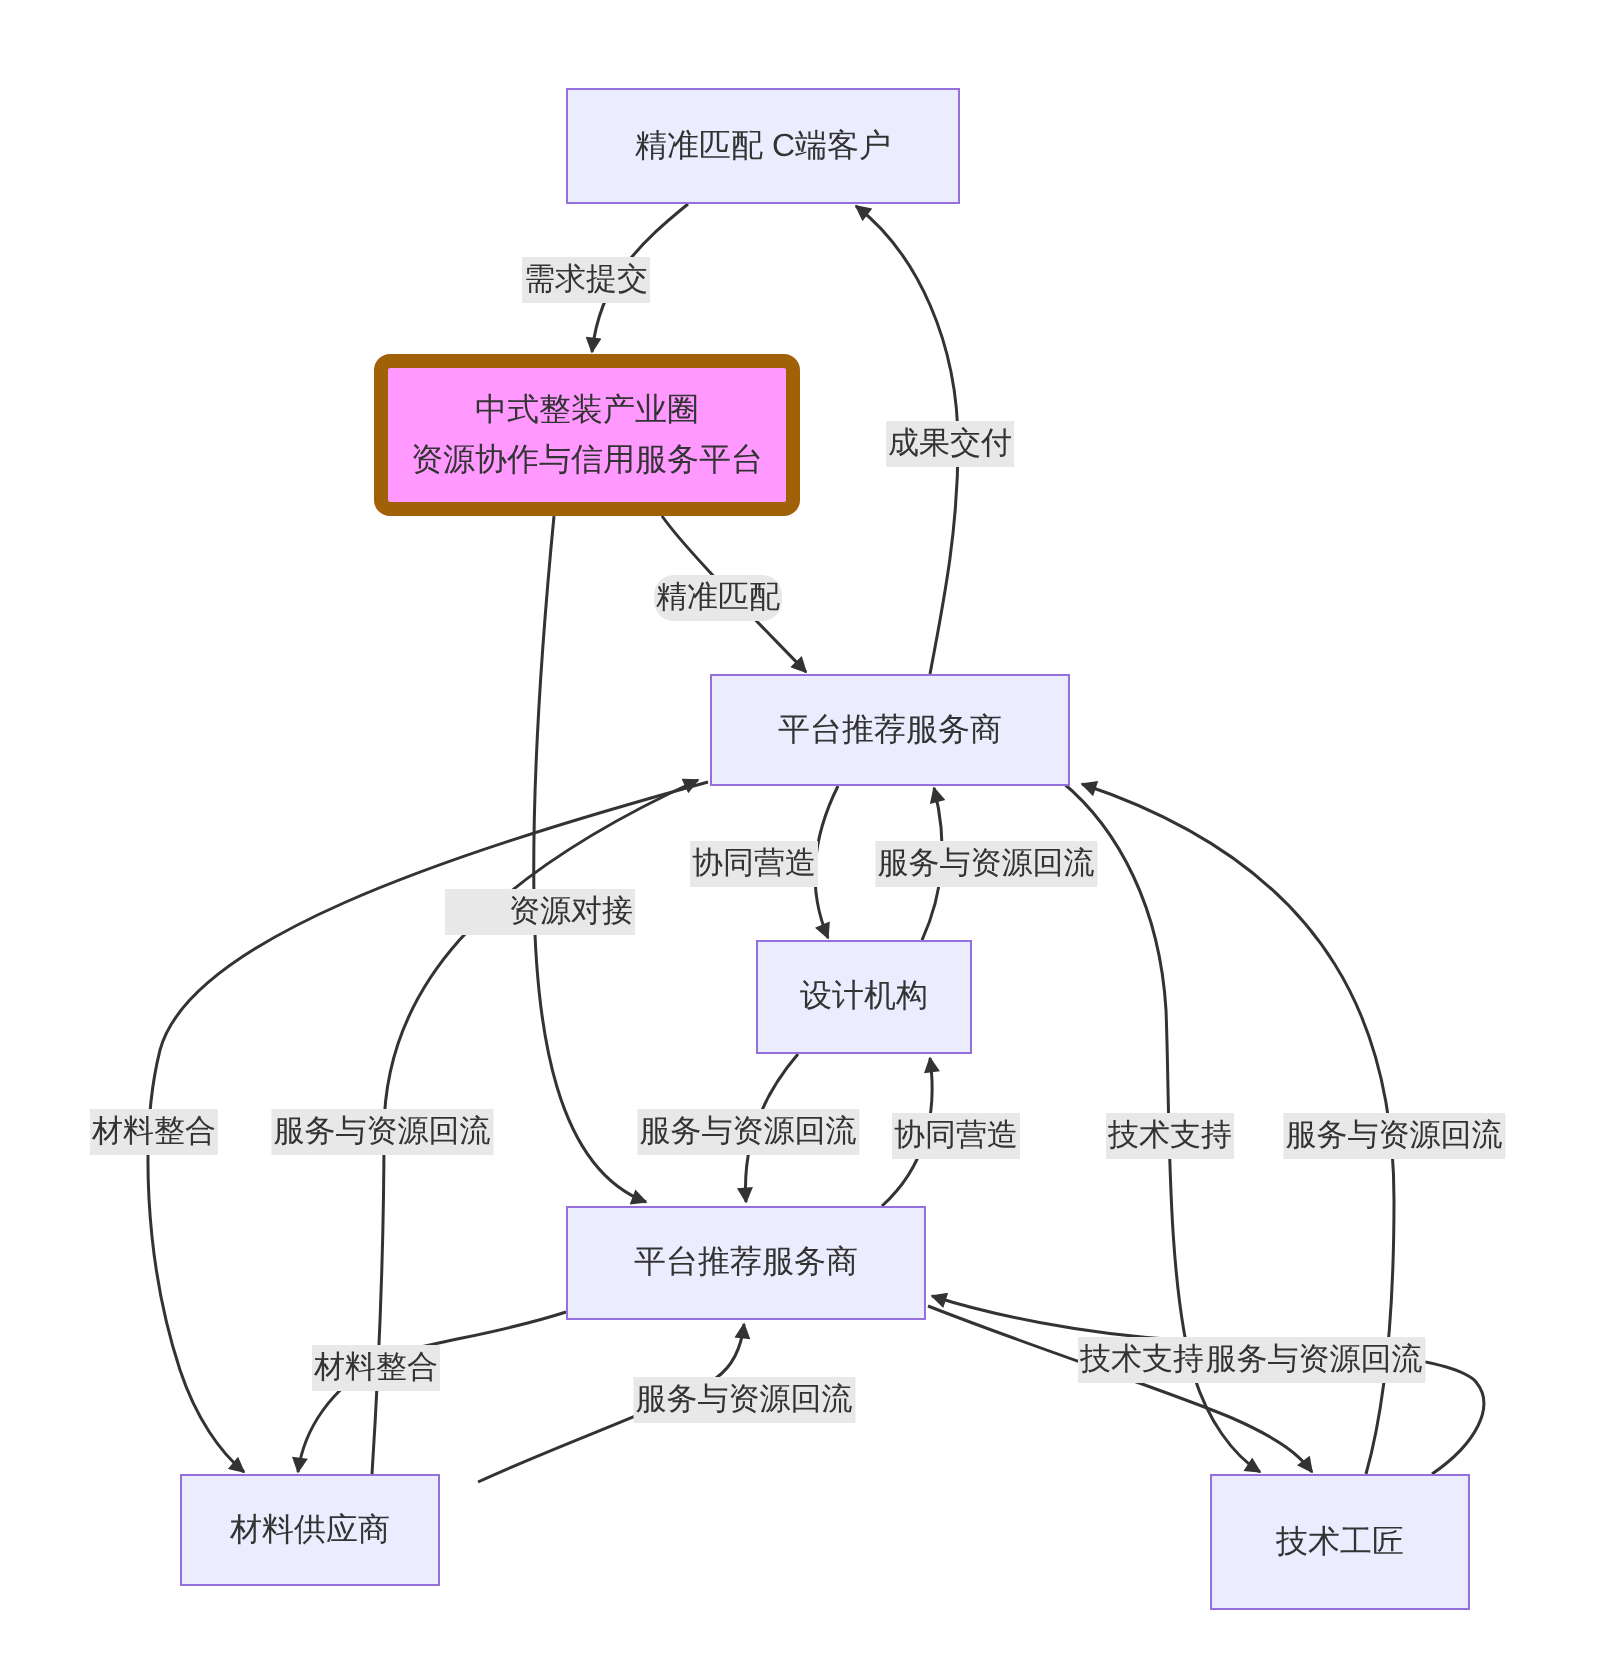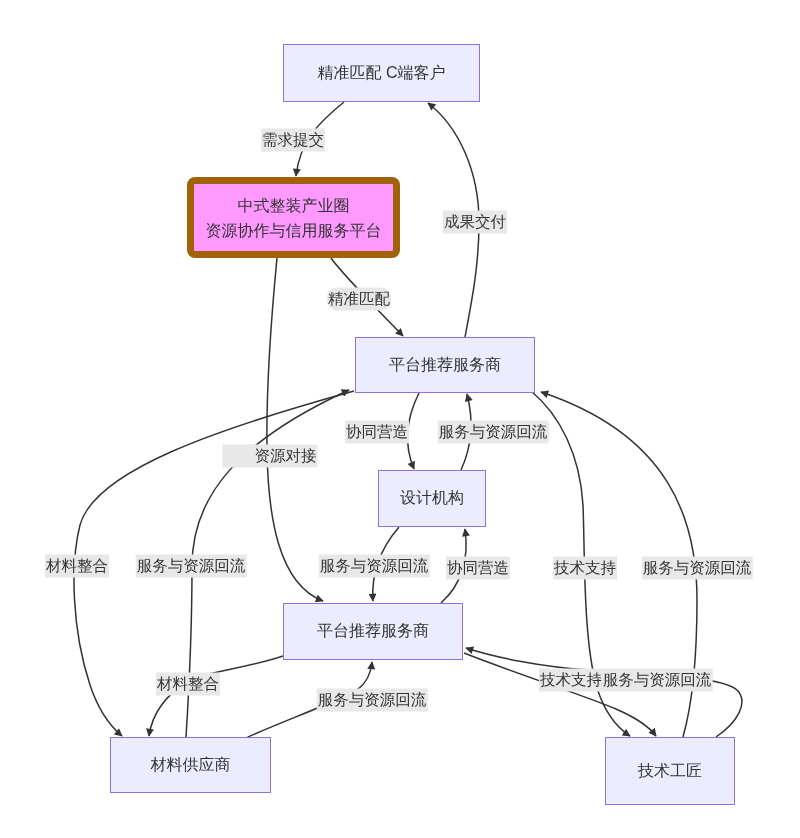--- a/index.html
+++ b/index.html
@@ -61,21 +61,21 @@
       <div class="node" style="left: 378px; top: 470px; width: 108px; height: 57px;">
         <div>
           <div>设计机构</div>
         </div>
       </div>
       <div class="node" style="left: 283px; top: 603px; width: 180px; height: 57px;">
         <div>
           <div>平台推荐服务商</div>
         </div>
       </div>
-      <div class="node" style="left: 90px; top: 737px; width: 161px; height: 56px; margin-left: 20px;">
+      <div class="node" style="left: 90px; top: 737px; width: 130px; height: 56px;">
         <div>
           <div>材料供应商</div>
         </div>
       </div>
       <div class="node" style="left: 605px; top: 737px; width: 130px; height: 68px;">
         <div>
           <div>技术工匠</div>
         </div>
       </div>
     </div>

